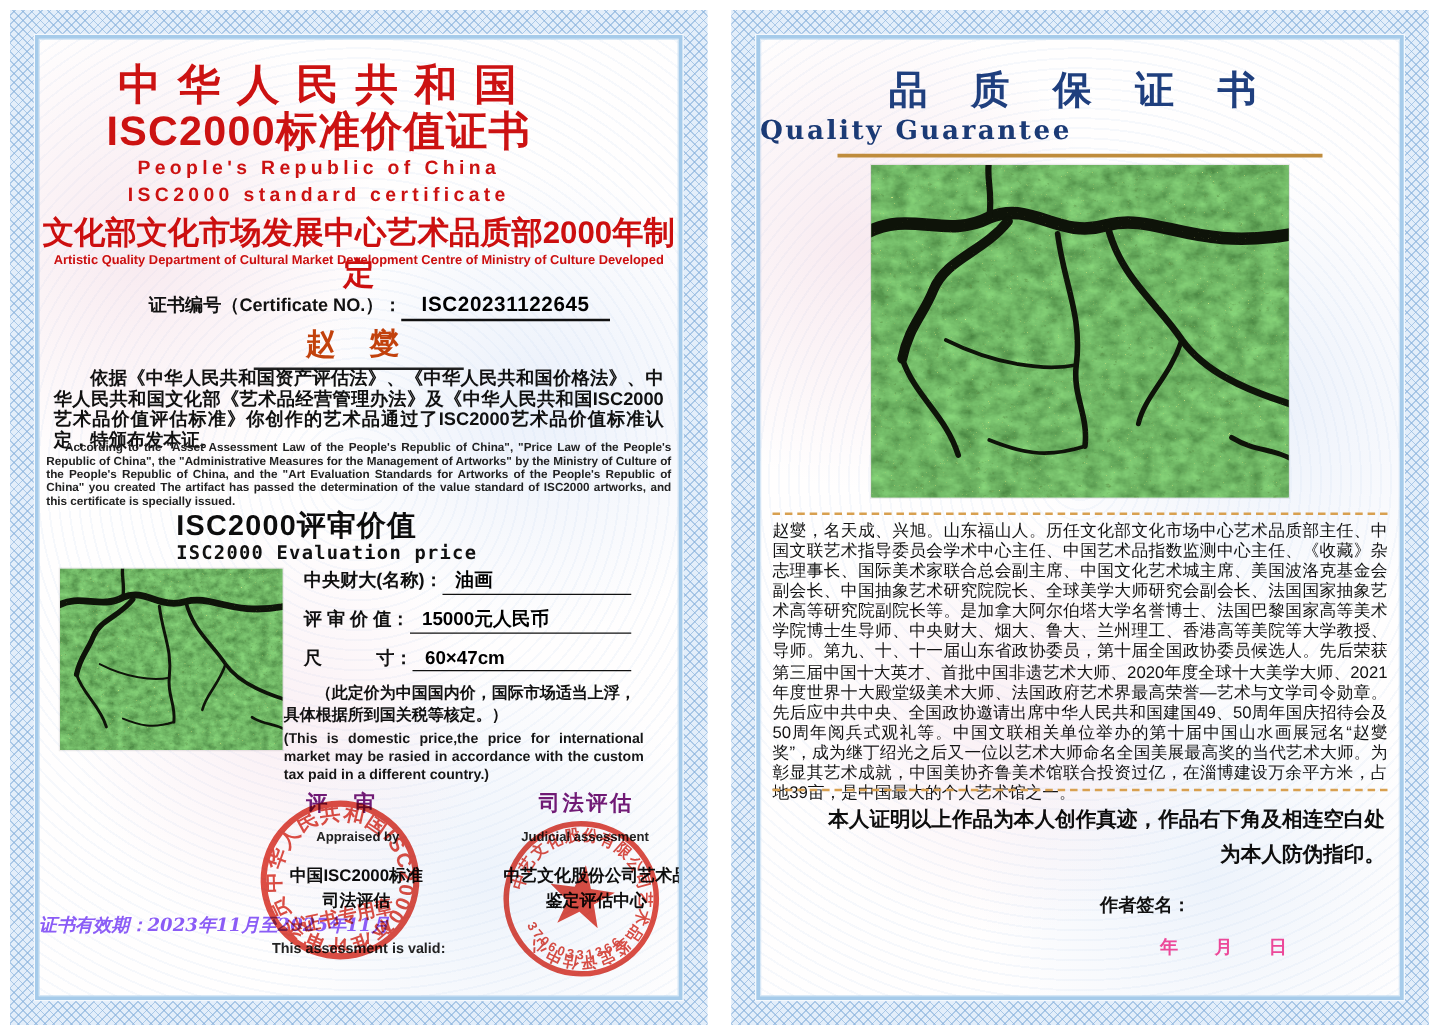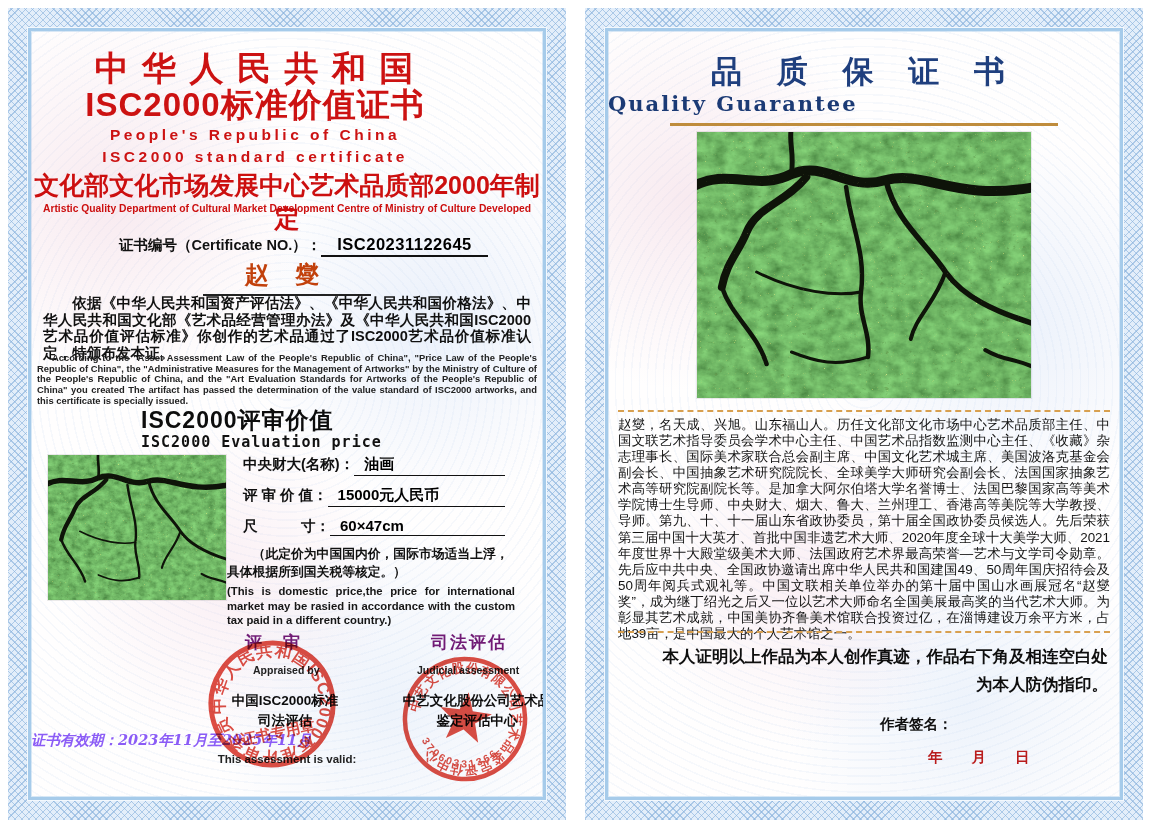--- a/index.html
+++ b/index.html
@@ -74,21 +74,21 @@
   
   .r-title{left:0;right:0;top:20px;text-align:center;font-family:"DejaVu Serif",serif;font-weight:bold;font-size:31px;color:#1f3f7e;letter-spacing:12px;}
   .r-title-en{left:0;right:0;top:60px;text-align:left;font-family:"DejaVu Serif",serif;font-weight:bold;font-size:21px;color:#1b3a75;letter-spacing:2px;}
   .r-goldline{left:62px;right:62px;top:92px;height:2.5px;background:#bf8c3c;}
   .painting-r{left:89px;top:101px;width:334px;height:266px;}
   .dash{left:10px;right:10px;border-top:2px dashed #d8a050;height:0;}
   .dash1{top:379px}.dash2{top:600px}
   .r-bio{left:10px;right:10px;top:386px;font-size:13.4px;line-height:1.2;color:#131313;text-align:justify;font-weight:500;}
   .r-statement{left:12px;right:12px;top:611px;font-size:16.5px;font-weight:bold;color:#0e0e0e;line-height:1.7;text-indent:2em;text-align:right;}
   .r-sig{left:272px;top:684px;font-size:14.5px;font-weight:bold;color:#111;}
-  .r-date{left:320px;top:717px;font-size:14.5px;font-weight:bold;color:#b91c1c;}
+  .r-date{left:320px;top:717px;font-size:14.5px;font-weight:bold;color:#ec4899;}
 </style>
 </head>
 <body>
 
 <svg width="0" height="0" style="position:absolute" xmlns="http://www.w3.org/2000/svg" xmlns:xlink="http://www.w3.org/1999/xlink" aria-hidden="true">
   <defs>
     <filter id="fGreen" x="0" y="0" width="100%" height="100%">
       <feTurbulence type="fractalNoise" baseFrequency="0.07 0.09" numOctaves="4" seed="5" result="n"></feTurbulence>
       <feColorMatrix in="n" type="matrix" values="0 0.25 0 0 0.05  0 0.60 0 0 0.20  0 0.20 0 0 0.04  0 0 0 0 1"></feColorMatrix>
     </filter>

